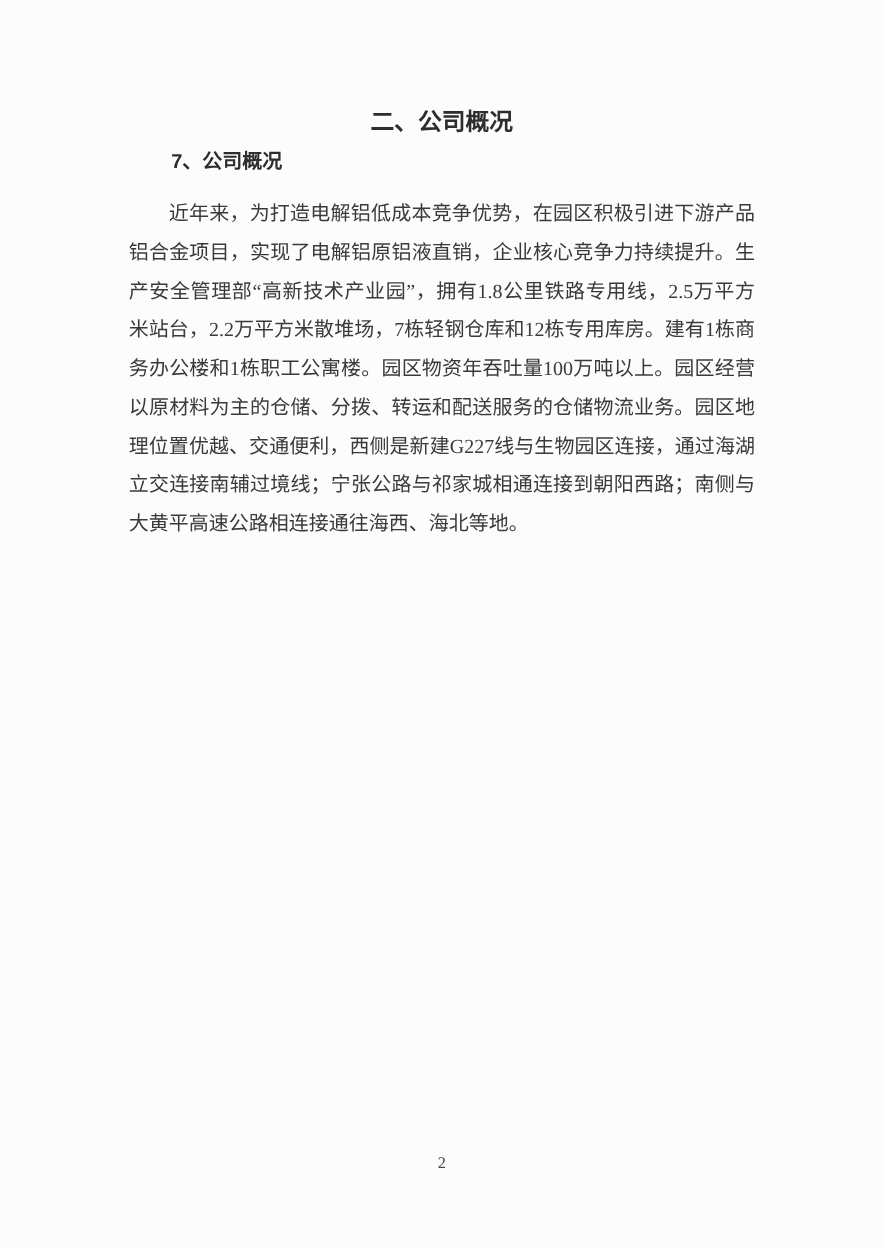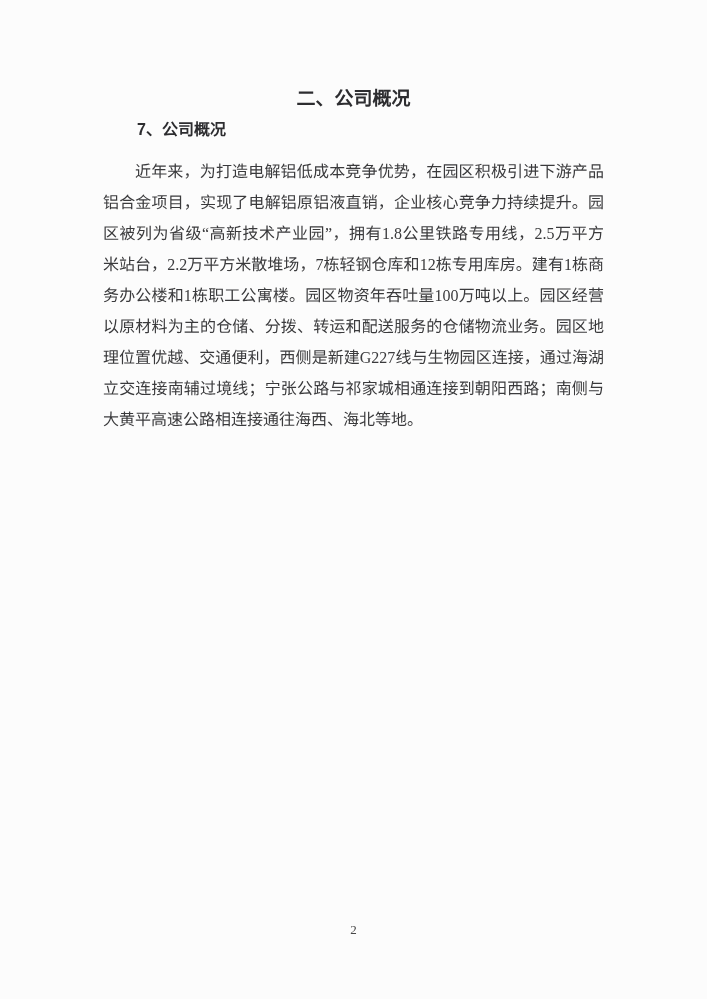--- a/index.html
+++ b/index.html
@@ -64,17 +64,17 @@
 </style>
 </head>
 <body>
 
 <div class="page">
   <h1 class="doc-title">二、公司概况</h1>
 
   <h2 class="doc-heading">7、公司概况</h2>
 
   <div class="body-text">
-    <p class="para">近年来，为打造电解铝低成本竞争优势，在园区积极引进下游产品铝合金项目，实现了电解铝原铝液直销，企业核心竞争力持续提升。园区被列为省级“高新技术产业园”，拥有1.8公里铁路专用线，2.5万平方米站台，2.2万平方米散堆场，7栋轻钢仓库和12栋专用库房。建有1栋商务办公楼和1栋职工公寓楼。园区物资年吞吐量100万吨以上。园区经营以原材料为主的仓储、分拨、转运和配送服务的仓储物流业务。园区地理位置优越、交通便利，西侧是新建G227线与生物园区连接，通过海湖立交连接南辅过境线；宁张公路与祁家城相通连接到朝阳西路；南侧与大黄平高速公路相连接通往海西、海北等地。</p>
+    <p class="para">近年来，为打造电解铝低成本竞争优势，在园区积极引进下游产品铝合金项目，实现了电解铝原铝液直销，企业核心竞争力持续提升。生产安全管理部“高新技术产业园”，拥有1.8公里铁路专用线，2.5万平方米站台，2.2万平方米散堆场，7栋轻钢仓库和12栋专用库房。建有1栋商务办公楼和1栋职工公寓楼。园区物资年吞吐量100万吨以上。园区经营以原材料为主的仓储、分拨、转运和配送服务的仓储物流业务。园区地理位置优越、交通便利，西侧是新建G227线与生物园区连接，通过海湖立交连接南辅过境线；宁张公路与祁家城相通连接到朝阳西路；南侧与大黄平高速公路相连接通往海西、海北等地。</p>
   </div>
 
   <div class="page-number">2</div>
 </div>
 
 </body></html>

